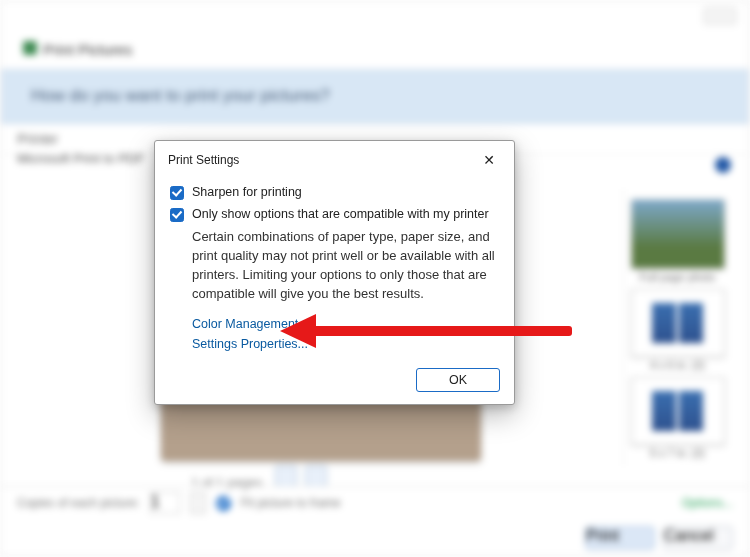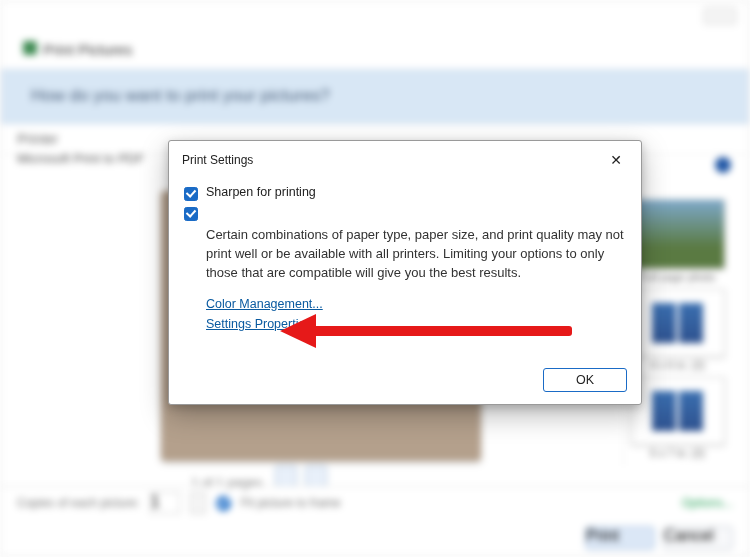--- a/index.html
+++ b/index.html
@@ -32,34 +32,34 @@
     .bp-foot .lbl{ font-size:12px; color:#777;}
     .bp-foot .spin{ width:30px; height:22px; border:1px solid #ccc; background:#fff;}
     .bp-foot .sb{ width:16px; height:22px; border:1px solid #ccc; background:#f5f5f5;}
     .bp-foot .chk{ width:15px; height:15px; background:#1a6bc6; border-radius:50%;}
     .bp-foot .opt{ margin-left:auto; color:#2aa35a; font-size:12px;}
     .bp-btns { position:absolute; right:16px; bottom:6px; display:flex; gap:8px;}
     .bp-btns .b{ width:70px; height:24px; border:1px solid #c0c8d2; border-radius:4px; background:#f7f8fa;}
     .bp-btns .b.primary{ background:#dbe7f6; border-color:#a9c2e0;}
     
     .modal {
-      position:absolute; left:168px; top:140px; width:474px; height:265px;
+      position:absolute; left:154px; top:140px; width:361px; height:265px;
       background:#fff; border:1px solid #9a9a9a; border-radius:3px;
       box-shadow:0 10px 28px rgba(0,0,0,0.28), 0 3px 10px rgba(0,0,0,0.18);
       display:flex; flex-direction:column;
     }
     .modal-title { font-size:12px; color:#222; padding:10px 13px 8px; display:flex; align-items:center;}
     .modal-title .close { margin-left:auto; font-size:14px; color:#222; padding:2px 6px; cursor:pointer; line-height:1;}
     .modal-body { padding: 2px 15px 6px 15px; font-size:12.5px; color:#222; }
-    .chkrow { display:flex; align-items:flex-end; gap:8px; margin:5px 0; }
+    .chkrow { display:flex; align-items:center; gap:8px; margin:5px 0; }
     .chk { width:14px; height:14px; border:1px solid #1a6bc6; background:#1a6bc6; border-radius:2.5px; position:relative; flex:none; margin-top:1px;}
     .chk::after{ content:""; position:absolute; left:3px; top:0px; width:4px; height:7px; border:solid #fff; border-width:0 2px 2px 0; transform:rotate(42deg);}
     .chkrow .txt { line-height:1.36; }
     .desc { color:#323232; font-size:13px; margin:2px 0 8px 22px; line-height:1.45; }
-    .linklike { color:#0a5aa0; text-decoration:underline; font-size:12.5px; margin:6px 0 0 22px; display:inline-block; cursor:pointer;}
+    .linklike { color:#0a5aa0; font-size:12.5px; margin:6px 0 0 22px; display:inline-block; cursor:pointer;}
     .modal-footer { margin-top:auto; padding:8px 14px 12px; display:flex; gap:10px; justify-content:flex-end;}
     .btn { width:84px; height:24px; border:1px solid #b7b7b7; border-radius:3px; background:#fff; font-size:12.5px; color:#222; cursor:pointer;}
     .btn.primary { border-color:#1a6bc6; }
     
     .arrow-wrap { position:absolute; left:282px; top:312px; width:300px; height:40px; pointer-events:none; z-index:10;}
     .arrow-line { position:absolute; left:28px; top:14px; width:262px; height:10px; background:#e61919; border-radius:3px;}
     .arrow-head { position:absolute; left:-2px; top:2px; width:0; height:0; border-top:17px solid transparent; border-bottom:17px solid transparent; border-right:36px solid #e61919;}
   </style>
 </head>
 <body>
@@ -111,20 +111,21 @@
     <span>Print Settings</span>
     <span class="close">✕</span>
   </div>
   <div class="modal-body">
     <div class="chkrow">
       <span class="chk"></span>
       <span class="txt">Sharpen for printing</span>
     </div>
     <div class="chkrow">
       <span class="chk"></span>
+      <span class="txt">Only show options that are compatible with my printer</span>
     </div>
     <div class="desc">Certain combinations of paper type, paper size, and print quality may not print well or be available with all printers.  Limiting your options to only those that are compatible will give you the best results.</div>
     <a class="linklike">Color Management...</a><br>
     <a class="linklike">Settings Properties...</a>
   </div>
   <div class="modal-footer">
     <button class="btn primary">OK</button>
   </div>
 </div>
 

